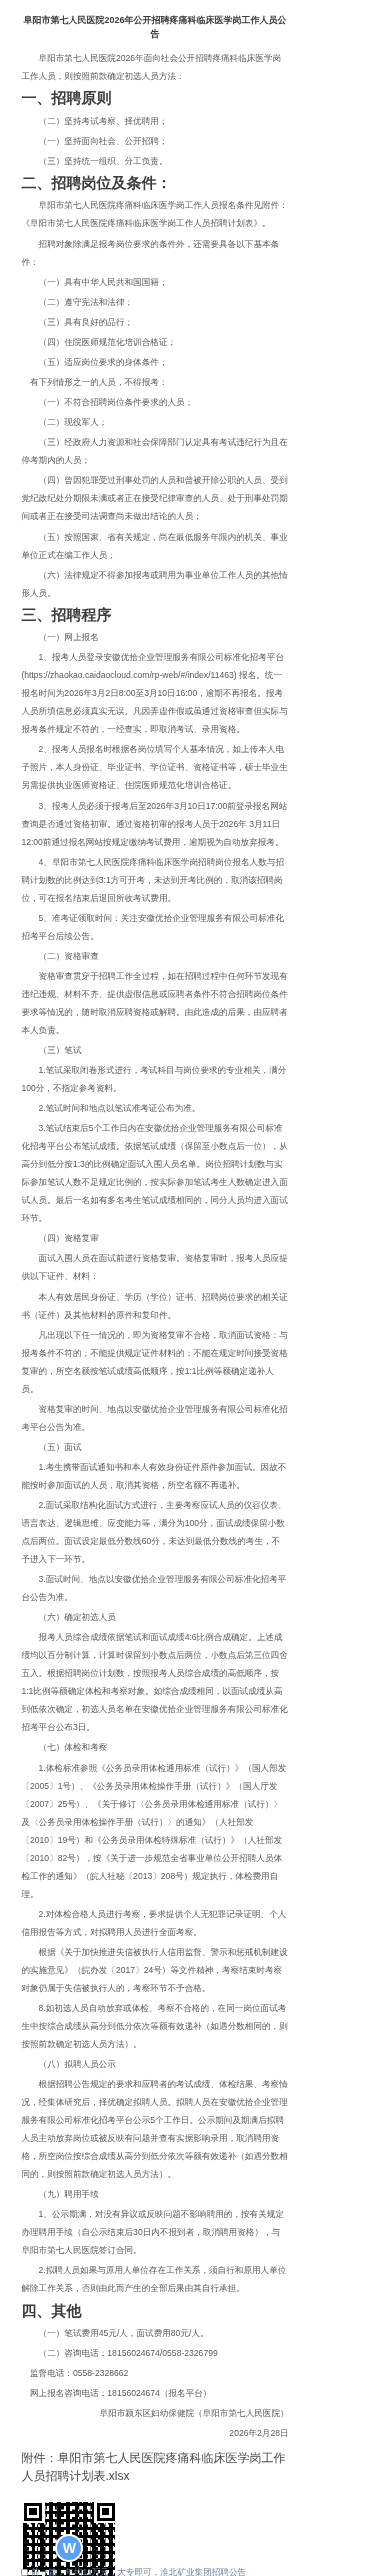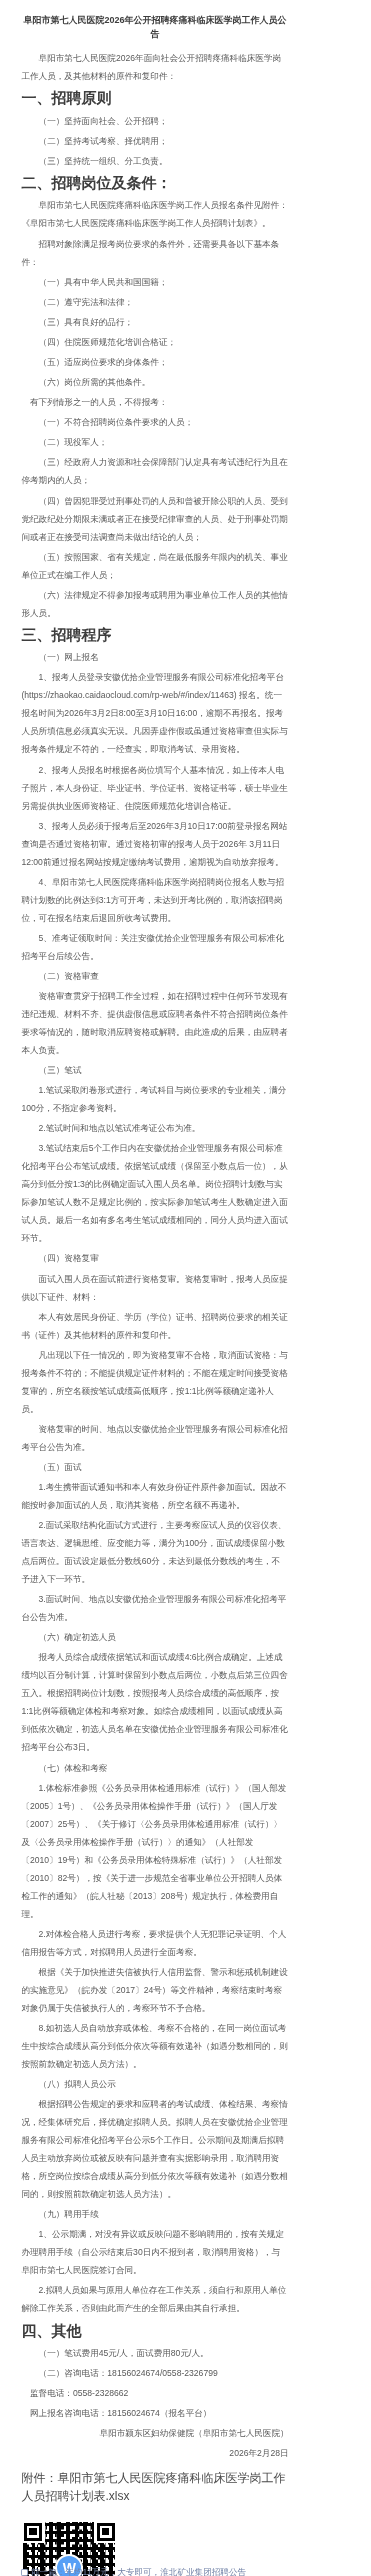--- a/index.html
+++ b/index.html
@@ -87,34 +87,33 @@
     box-sizing:border-box;border:0.5px solid #93a2c0;border-radius:1.1px;
     background:repeating-linear-gradient(180deg,#fff 0 1.6px,#aab6cf 1.6px 2.1px);
   }
 </style>
 </head>
 <body>
 
 <div class="page">
   <h1 class="title">阜阳市第七人民医院2026年公开招聘疼痛科临床医学岗工作人员公告</h1>
 
-  <p class="p indent">阜阳市第七人民医院2026年面向社会公开招聘疼痛科临床医学岗工作人员，及其他材料的原件和复印件：</p>
+  <p class="p indent">阜阳市第七人民医院2026年面向社会公开招聘疼痛科临床医学岗工作人员，则按照前款确定初选人员方法：</p>
   <p class="p h">一、招聘原则</p>
+  <p class="p indent">（二）坚持考试考察、择优聘用；</p>
   <p class="p indent">（一）坚持面向社会、公开招聘；</p>
-  <p class="p indent">（二）坚持考试考察、择优聘用；</p>
   <p class="p indent">（三）坚持统一组织、分工负责。</p>
   <p class="p h">二、招聘岗位及条件：</p>
   <p class="p indent">阜阳市第七人民医院疼痛科临床医学岗工作人员报名条件见附件：《阜阳市第七人民医院疼痛科临床医学岗工作人员招聘计划表》。</p>
   <p class="p indent">招聘对象除满足报考岗位要求的条件外，还需要具备以下基本条件：</p>
   <p class="p indent">（一）具有中华人民共和国国籍；</p>
   <p class="p indent">（二）遵守宪法和法律；</p>
   <p class="p indent">（三）具有良好的品行；</p>
   <p class="p indent">（四）住院医师规范化培训合格证；</p>
   <p class="p indent">（五）适应岗位要求的身体条件；</p>
-  <p class="p indent">（六）岗位所需的其他条件。</p>
   <p class="p indent1">有下列情形之一的人员，不得报考：</p>
   <p class="p indent">（一）不符合招聘岗位条件要求的人员；</p>
   <p class="p indent">（二）现役军人；</p>
   <p class="p indent">（三）经政府人力资源和社会保障部门认定具有考试违纪行为且在停考期内的人员；</p>
   <p class="p indent">（四）曾因犯罪受过刑事处罚的人员和曾被开除公职的人员、受到党纪政纪处分期限未满或者正在接受纪律审查的人员、处于刑事处罚期间或者正在接受司法调查尚未做出结论的人员；</p>
   <p class="p indent">（五）按照国家、省有关规定，尚在最低服务年限内的机关、事业单位正式在编工作人员；</p>
   <p class="p indent">（六）法律规定不得参加报考或聘用为事业单位工作人员的其他情形人员。</p>
   <p class="p h">三、招聘程序</p>
   <p class="p indent">（一）网上报名</p>
   <p class="p indent">1、报考人员登录安徽优拾企业管理服务有限公司标准化招考平台 (https://zhaokao.caidaocloud.com/rp-web/#/index/11463) 报名。统一报名时间为2026年3月2日8:00至3月10日16:00，逾期不再报名。报考人员所填信息必须真实无误。凡因弄虚作假或虽通过资格审查但实际与报考条件规定不符的，一经查实，即取消考试、录用资格。</p>

